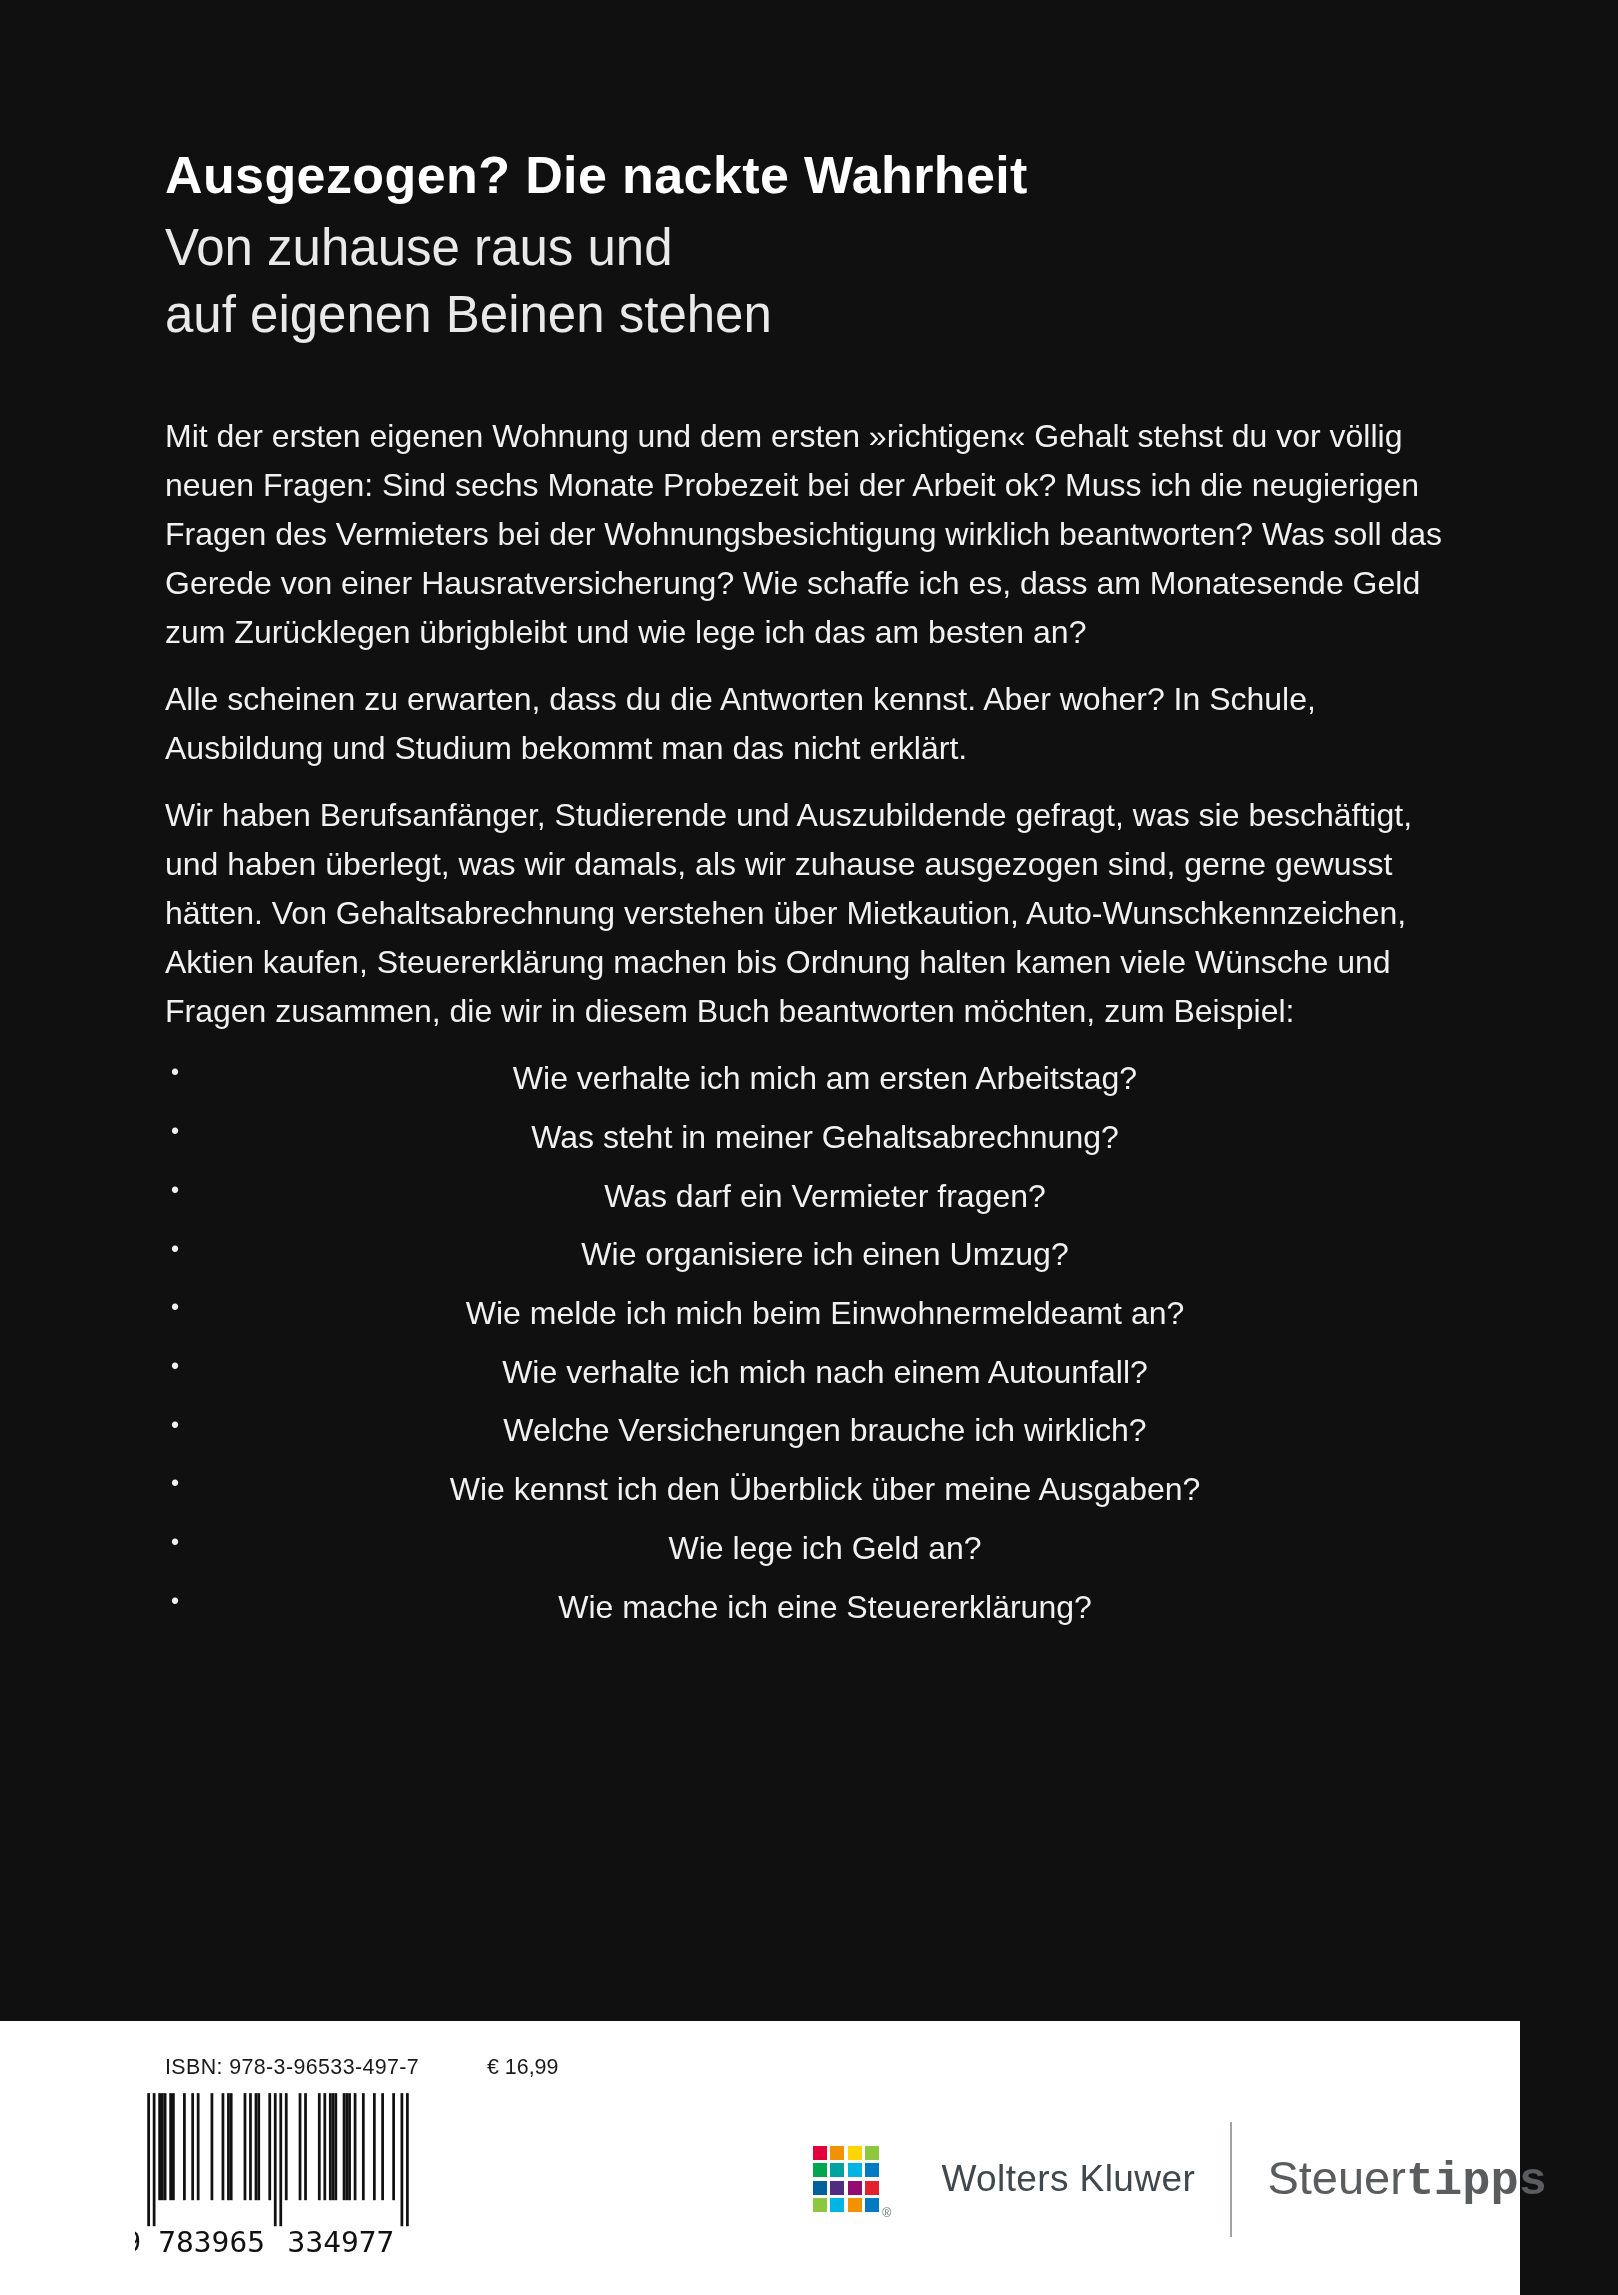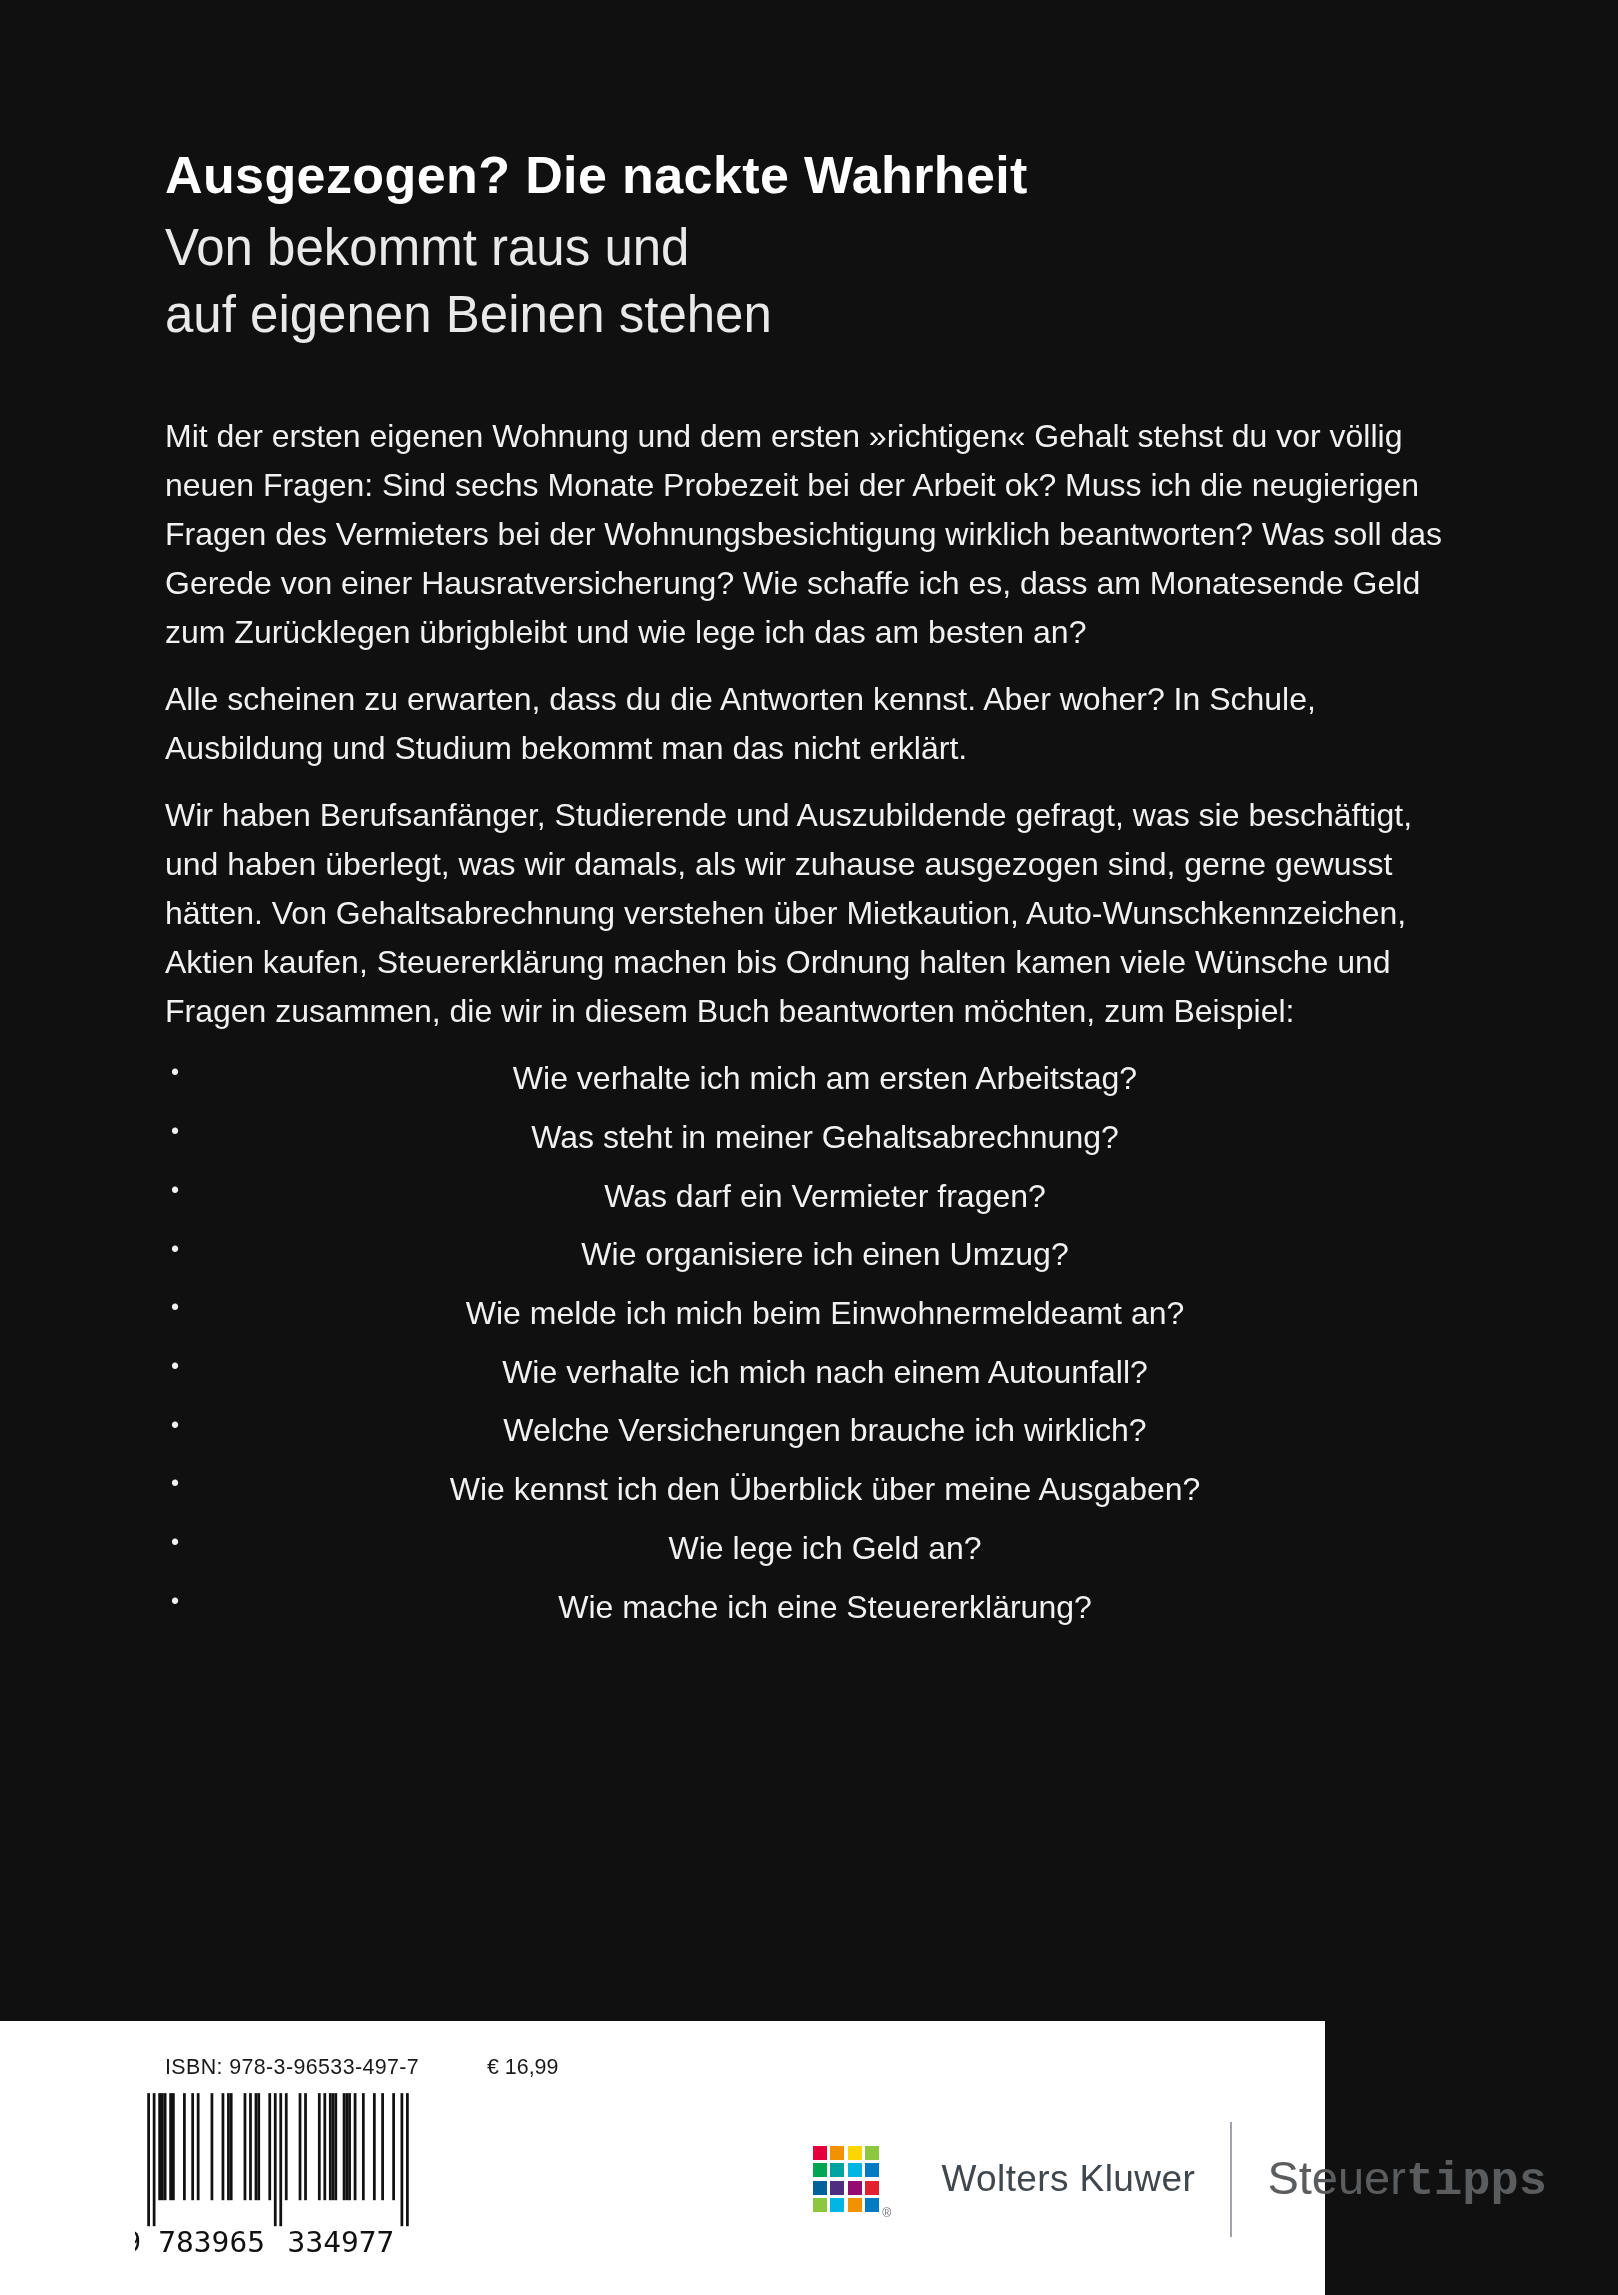--- a/index.html
+++ b/index.html
@@ -44,21 +44,21 @@
     line-height: 1.5; margin-bottom: 10.7px; padding-left: 41px;
     color: var(--body-text);
   }
   .questions li::before {
     content: "\2022";
     position: absolute; left: 6.1px; top: 0.05em;
     font-size: 0.72em; color: var(--body-text);
   }
 
   .footer {
-    position: absolute; left: 0; bottom: 0; width: 1325px; height: 274px;
+    position: absolute; left: 0; bottom: 0; width: 1520px; height: 274px;
     background: var(--footer-bg);
   }
   .isbn {
     position: absolute; left: 165px; top: 34px;
     font-size: 21.4px; color: #1a1a1a; letter-spacing: 0.4px;
   }
   .price {
     position: absolute; left: 487px; top: 34px;
     font-size: 21.4px; color: #1a1a1a;
   }
@@ -92,21 +92,21 @@
   .steuertipps .bold { font-weight: 700; font-family: Liberation Mono, monospace; }
 </style>
 </head>
 <body>
 
 <div class="page">
 
   <div class="content">
     <h1 class="title">Ausgezogen? Die nackte Wahrheit</h1>
     <div class="subtitle">
-      <div>Von bekommt raus und</div>
+      <div>Von zuhause raus und</div>
       <div>auf eigenen Beinen stehen</div>
     </div>
 
     <p class="para">Mit der ersten eigenen Wohnung und dem ersten »richtigen« Gehalt stehst du vor völlig neuen Fragen: Sind sechs Monate Probezeit bei der Arbeit ok? Muss ich die neugierigen Fragen des Vermieters bei der Wohnungsbesichtigung wirklich beantworten? Was soll das Gerede von einer Hausratversicherung? Wie schaffe ich es, dass am Monatesende Geld zum Zurücklegen übrigbleibt und wie lege ich das am besten an?</p>
     <p class="para">Alle scheinen zu erwarten, dass du die Antworten kennst. Aber woher? In Schule, Ausbildung und Studium bekommt man das nicht erklärt.</p>
     <p class="para">Wir haben Berufsanfänger, Studierende und Auszubildende gefragt, was sie beschäftigt, und haben überlegt, was wir damals, als wir zuhause ausgezogen sind, gerne gewusst hätten. Von Gehaltsabrechnung verstehen über Mietkaution, Auto-Wunschkennzeichen, Aktien kaufen, Steuererklärung machen bis Ordnung halten kamen viele Wünsche und Fragen zusammen, die wir in diesem Buch beantworten möchten, zum Beispiel:</p>
 
     <ul class="questions">
       <li>Wie verhalte ich mich am ersten Arbeitstag?</li>
       <li>Was steht in meiner Gehaltsabrechnung?</li>

